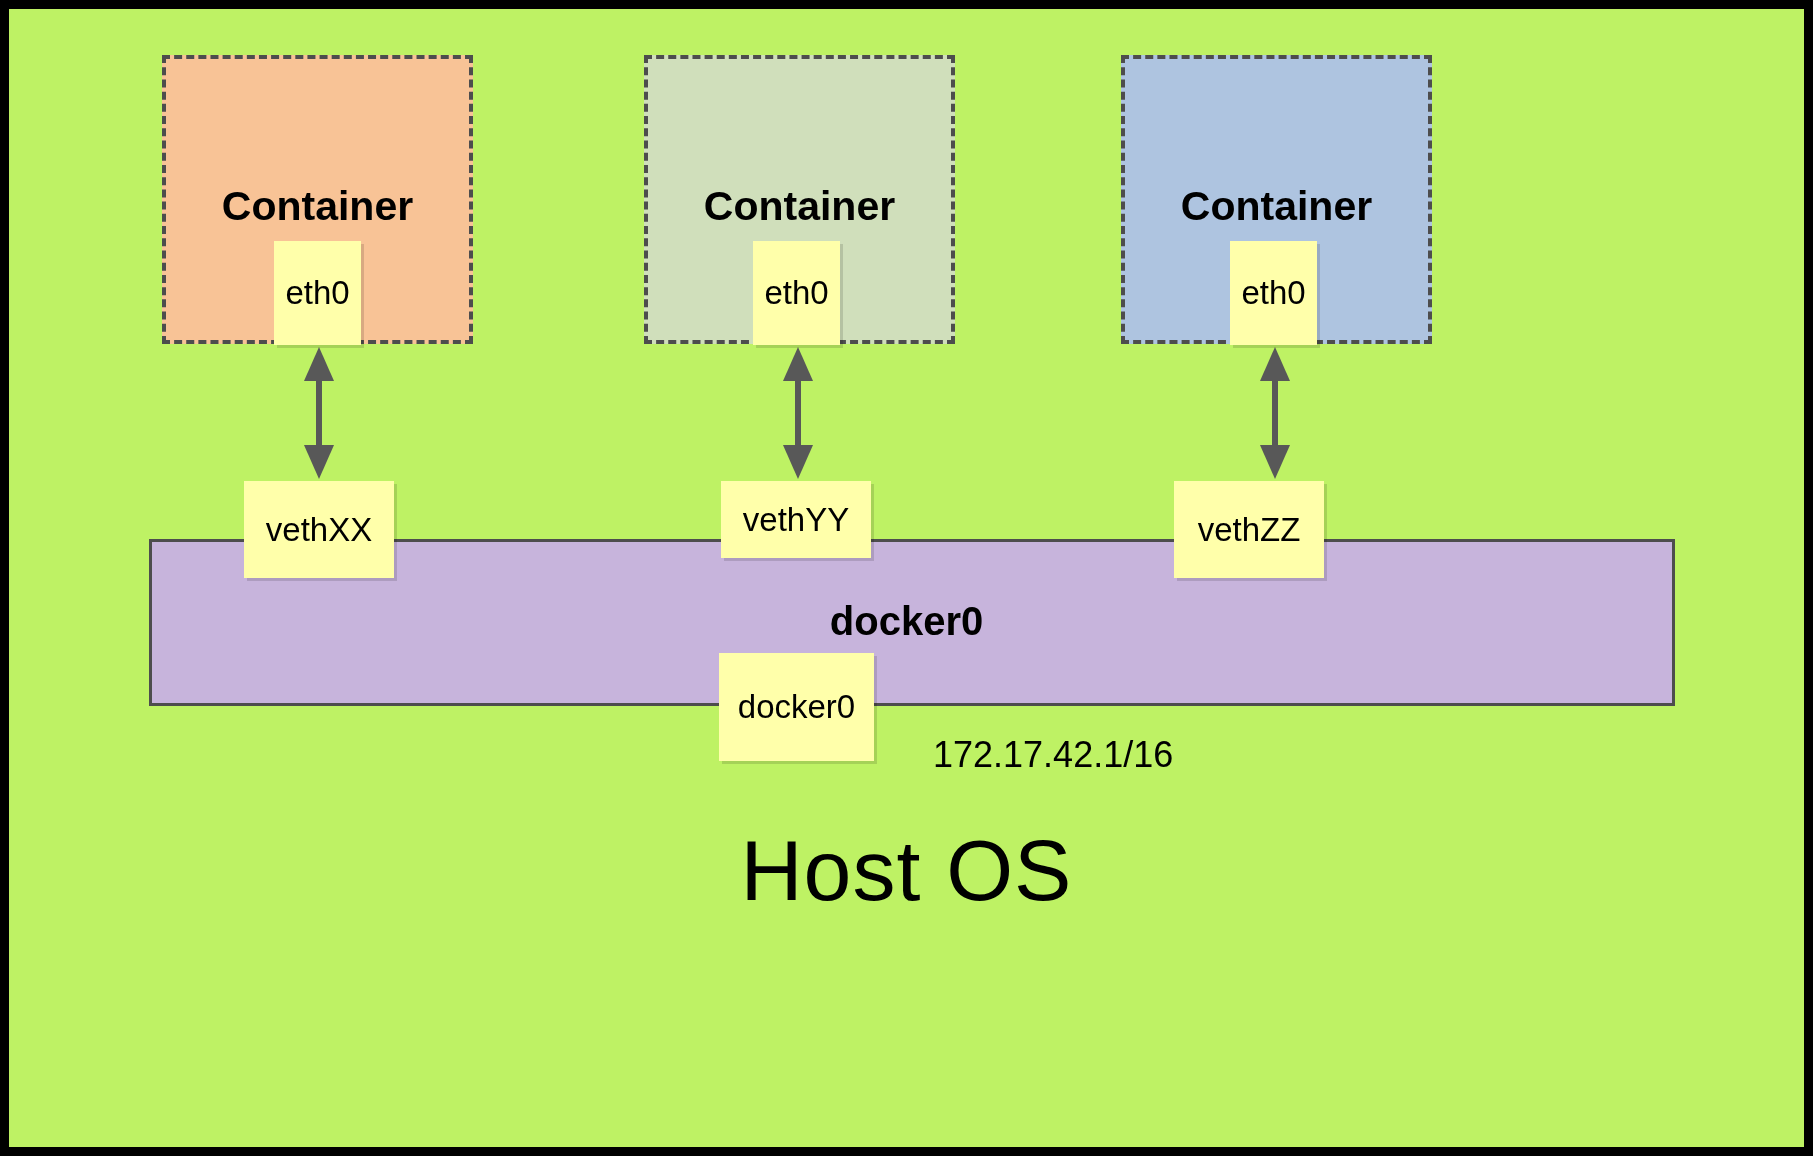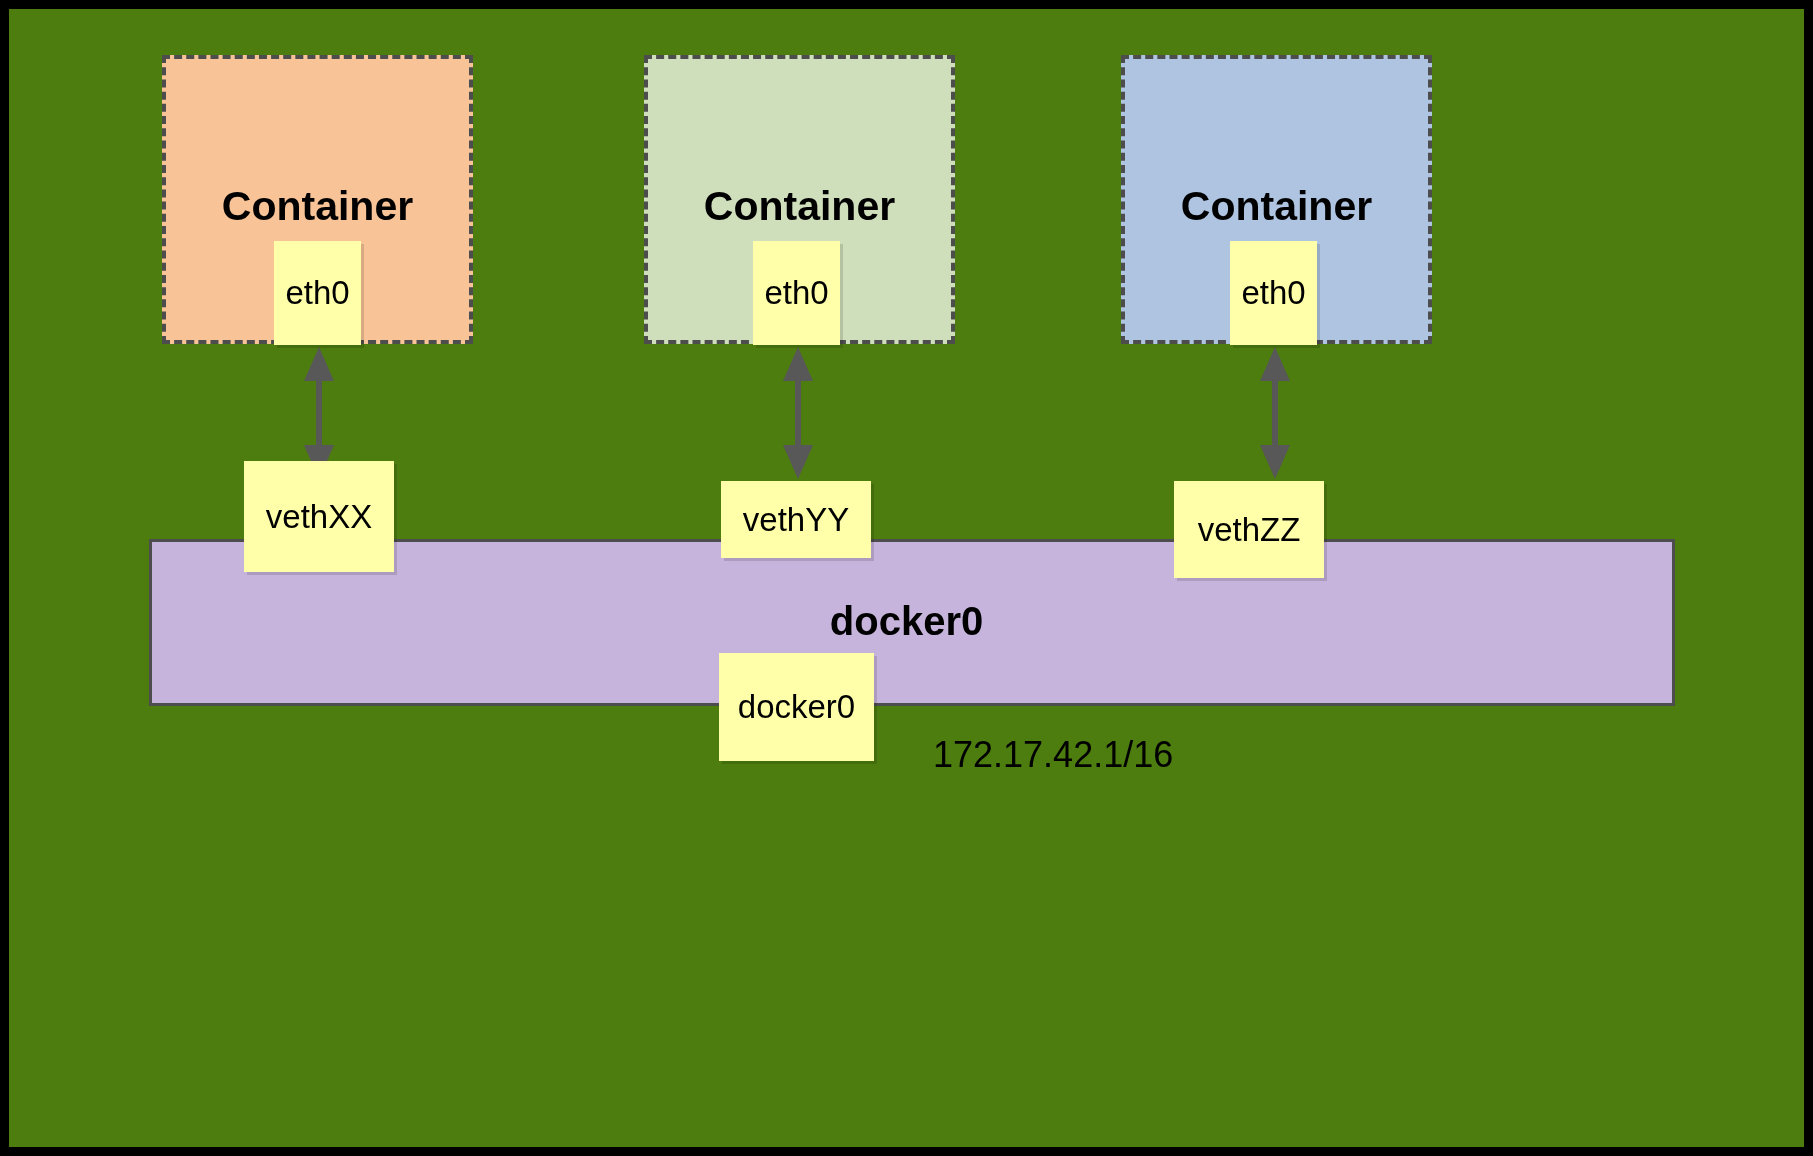--- a/index.html
+++ b/index.html
@@ -4,21 +4,21 @@
 <style>
   html, body {
     margin: 0;
     padding: 0;
     background: #ffffff;
   }
   #canvas {
     position: relative;
     width: 1813px;
     height: 1156px;
-    background: #4d7c0f;
+    background: #bef264;
     box-sizing: border-box;
     border: 9px solid #000000;
     overflow: hidden;
     font-family: "Liberation Sans", sans-serif;
   }
 
   
   .container-box {
     position: absolute;
     box-sizing: border-box;
@@ -139,30 +139,31 @@
   <svg class="arrow-svg" style="left:1248px; top:336px;" width="36" height="136" viewBox="0 0 36 136">
     <line x1="18" y1="30" x2="18" y2="106" stroke="#585858" stroke-width="6"></line>
     <polygon points="18,2 33,36 3,36" fill="#585858"></polygon>
     <polygon points="18,134 33,100 3,100" fill="#585858"></polygon>
   </svg>
 
   <div id="bridge-bar" style="left:140px; top:530px; width:1526px; height:167px;"></div>
 
   <div id="bridge-label" style="top:590px;">docker0</div>
 
-  <div class="note" style="left:235px; top:452px; width:150px; height:111px;">
+  <div class="note" style="left:235px; top:472px; width:150px; height:97px;">
     <span>vethXX</span>
   </div>
   <div class="note" style="left:712px; top:472px; width:150px; height:77px;">
     <span>vethYY</span>
   </div>
   <div class="note" style="left:1165px; top:472px; width:150px; height:97px;">
     <span>vethZZ</span>
   </div>
 
   <div class="note" style="left:710px; top:644px; width:155px; height:108px;">
     <span>docker0</span>
   </div>
 
   <div id="ip-label" style="left:924px; top:725px;">172.17.42.1/16</div>
 
+  <div id="host-os-label" style="top:812px;">Host OS</div>
 
 </div>
 
 </body></html>

